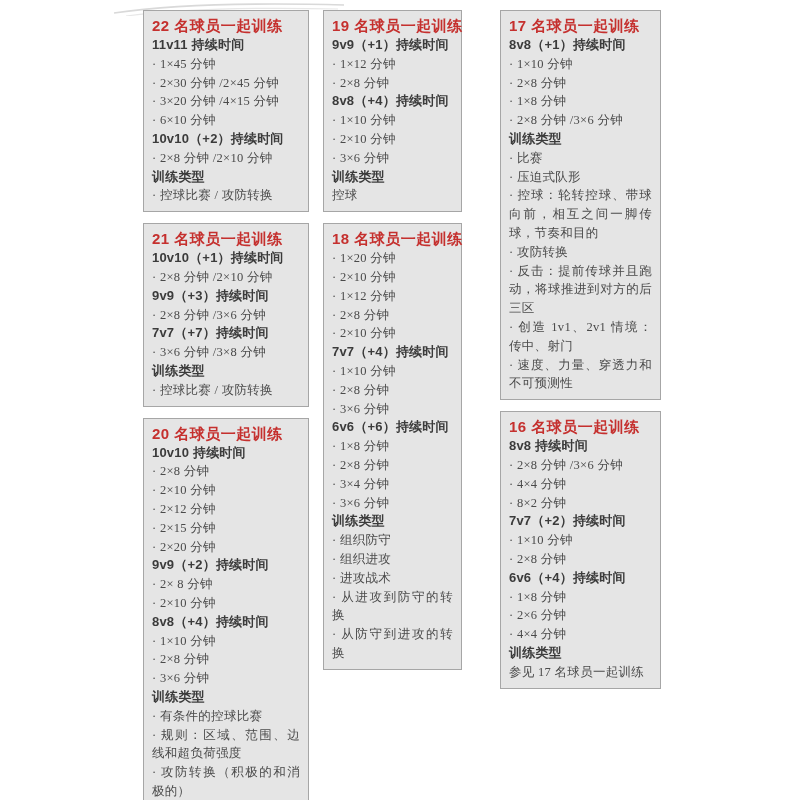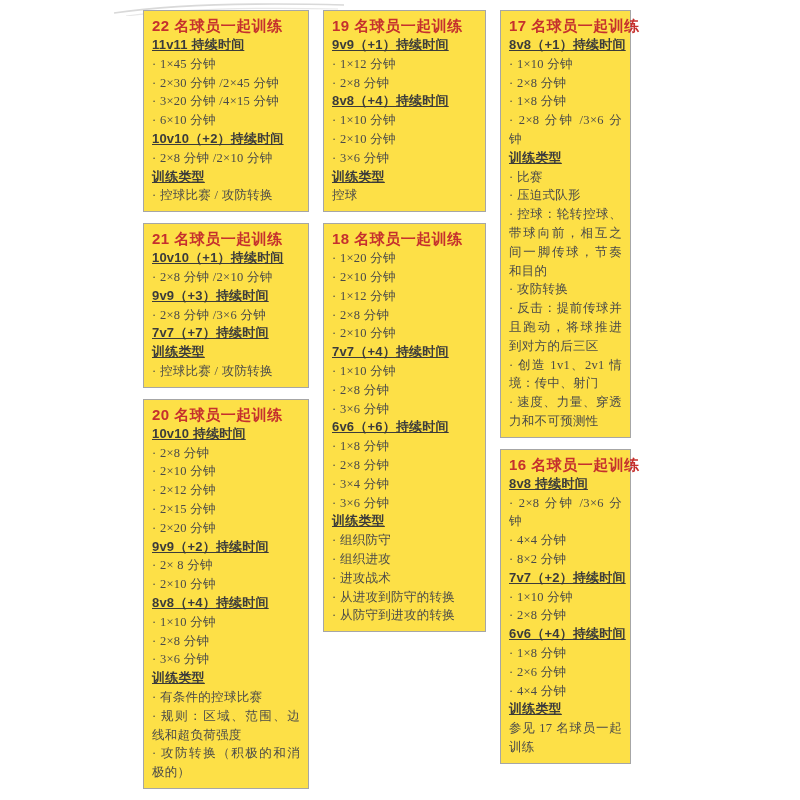--- a/index.html
+++ b/index.html
@@ -7,33 +7,33 @@
   }
   html,body{margin:0;padding:0;}
   body{
     width:800px;height:800px;background:#ffffff;overflow:hidden;position:relative;
     font-family:"Liberation Sans", sans-serif;
   }
   .page{position:absolute;inset:0;}
   .deco-curl{position:absolute;left:112px;top:0;}
   .col{position:absolute;top:10px;}
   .col-1{left:143px;width:166px;}
-  .col-2{left:323px;width:163px;}
-  .col-3{left:500px;width:131px;}
+  .col-2{left:323px;width:139px;}
+  .col-3{left:500px;width:161px;}
   .box{
-    box-sizing:border-box;border:1px solid var(--border);background:#fde047;
+    box-sizing:border-box;border:1px solid var(--border);background:#e5e5e5;
     padding:4px 8px 6px 8px;margin-bottom:11px;
   }
   .box-title{
     margin:0;font-family:"Liberation Sans",sans-serif;font-weight:bold;
     font-size:15px;line-height:21px;color:var(--red);letter-spacing:.5px;white-space:nowrap;
   }
   .sec-heading{
     margin:0;font-family:"Liberation Sans",sans-serif;font-weight:bold;
-    font-size:13px;line-height:18.8px;color:var(--heading);letter-spacing:.2px;white-space:nowrap;text-decoration:underline;
+    font-size:13px;line-height:18.8px;color:var(--heading);letter-spacing:.2px;white-space:nowrap;
   }
   .item{
     margin:0;font-family:"Liberation Serif",serif;
     font-size:12.5px;line-height:18.8px;color:var(--item);
     letter-spacing:.3px;text-align:justify;
   }
 </style>
 </head>
 <body style="background: rgb(255, 255, 255);">
 
@@ -55,20 +55,21 @@
         <h3 class="sec-heading">训练类型</h3>
         <p class="item bullet">· 控球比赛 / 攻防转换</p>
       </section>
       <section class="box">
         <h2 class="box-title">21 名球员一起训练</h2>
         <h3 class="sec-heading">10v10（+1）持续时间</h3>
         <p class="item bullet">· 2×8 分钟 /2×10 分钟</p>
         <h3 class="sec-heading">9v9（+3）持续时间</h3>
         <p class="item bullet">· 2×8 分钟 /3×6 分钟</p>
         <h3 class="sec-heading">7v7（+7）持续时间</h3>
+        <p class="item bullet">· 3×6 分钟 /3×8 分钟</p>
         <h3 class="sec-heading">训练类型</h3>
         <p class="item bullet">· 控球比赛 / 攻防转换</p>
       </section>
       <section class="box">
         <h2 class="box-title">20 名球员一起训练</h2>
         <h3 class="sec-heading">10v10 持续时间</h3>
         <p class="item bullet">· 2×8 分钟</p>
         <p class="item bullet">· 2×10 分钟</p>
         <p class="item bullet">· 2×12 分钟</p>
         <p class="item bullet">· 2×15 分钟</p>

